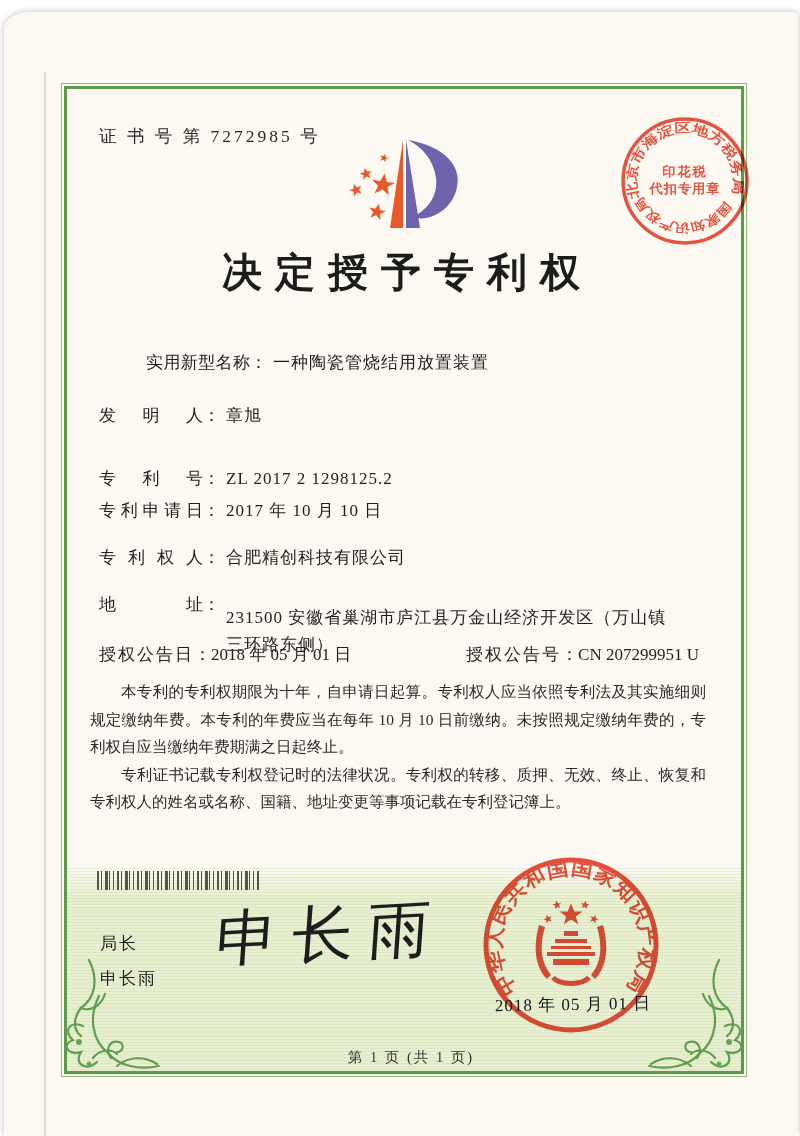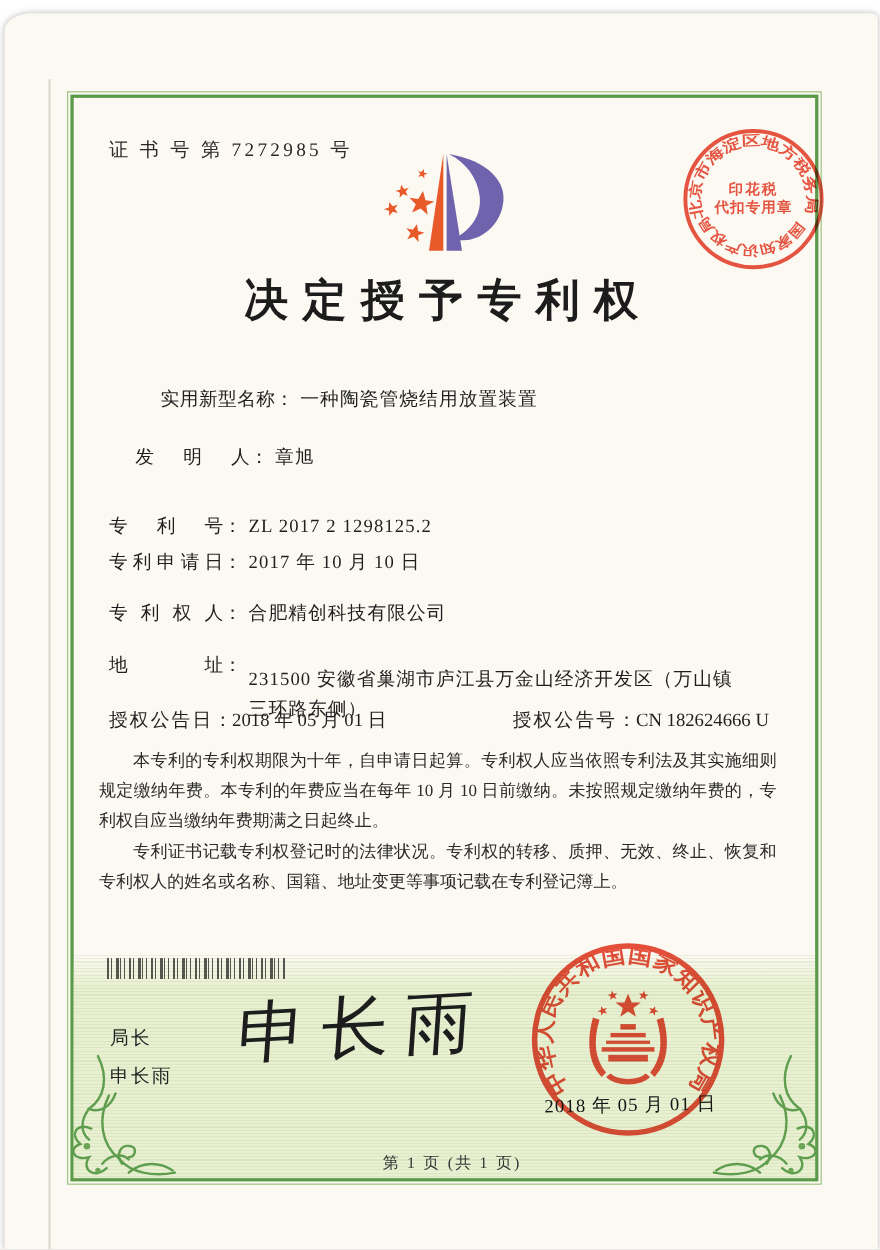--- a/index.html
+++ b/index.html
@@ -31,21 +31,21 @@
   .cert-no { position:absolute; left:95px; top:112px; font-size:17.5px; color:#2a2a2a;
     letter-spacing:3px; }
   .logo { position:absolute; left:322px; top:112px; width:158px; height:122px; }
   .title { position:absolute; left:0; top:233px; width:100%; text-align:center;
     font-size:40px; font-weight:bold; color:#1c1c1c; letter-spacing:13px; text-indent:13px; }
 
   .rows { position:absolute; left:95px; top:339px; width:600px; }
   .row { position:absolute; left:0; font-size:17px; color:#1f1f1f; white-space:nowrap; }
   .row .lbl { display:inline-block; width:104px; text-align:justify; text-align-last:justify; }
   .row .val { margin-left:6px; letter-spacing:1px; white-space:pre-line; }
-  .r1{top:0;margin-left:47px;} .r2{top:53px;margin-left:24px;} .r3{top:116px;} .r4{top:148px;} .r5{top:195px;}
+  .r1{top:0;margin-left:47px;} .r2{top:53px;} .r3{top:116px;} .r4{top:148px;} .r5{top:195px;}
   .r6{top:242px;} .r6 .val{display:inline-block; vertical-align:top; line-height:27px;margin-top:11px;}
   .grant-row { position:absolute; left:95px; top:631px; width:600px; display:flex;
     justify-content:space-between; font-size:17px; color:#1f1f1f; }
   .grant-row .lbl2 { letter-spacing:2px; }
 
   .paras { position:absolute; left:86px; top:666px; width:616px; font-size:15.5px;
     line-height:27.5px; color:#2a2a2a; text-align:justify; }
   .paras p { text-indent:2em; }
 
   .barcode { position:absolute; left:93px; top:859px; width:163px; height:19px; opacity:.82;
@@ -144,21 +144,21 @@
         <span class="lbl">专利权人</span><span>：</span><span class="val">合肥精创科技有限公司</span>
       </div>
       <div class="row r6">
         <span class="lbl">地址</span><span>：</span><span class="val">231500 安徽省巢湖市庐江县万金山经济开发区（万山镇
 三环路东侧）</span>
       </div>
     </div>
 
     <div class="grant-row">
       <span><span class="lbl2">授权公告日</span><span>：</span><span>2018 年 05 月 01 日</span></span>
-      <span><span class="lbl2">授权公告号</span><span>：</span><span>CN 182624666 U</span></span>
+      <span><span class="lbl2">授权公告号</span><span>：</span><span>CN 207299951 U</span></span>
     </div>
 
     <div class="paras">
       <p>本专利的专利权期限为十年，自申请日起算。专利权人应当依照专利法及其实施细则规定缴纳年费。本专利的年费应当在每年 10 月 10 日前缴纳。未按照规定缴纳年费的，专利权自应当缴纳年费期满之日起终止。</p>
       <p>专利证书记载专利权登记时的法律状况。专利权的转移、质押、无效、终止、恢复和专利权人的姓名或名称、国籍、地址变更等事项记载在专利登记簿上。</p>
     </div>
 
     <div class="barcode"></div>
 
     <div class="director-title">局长</div>

